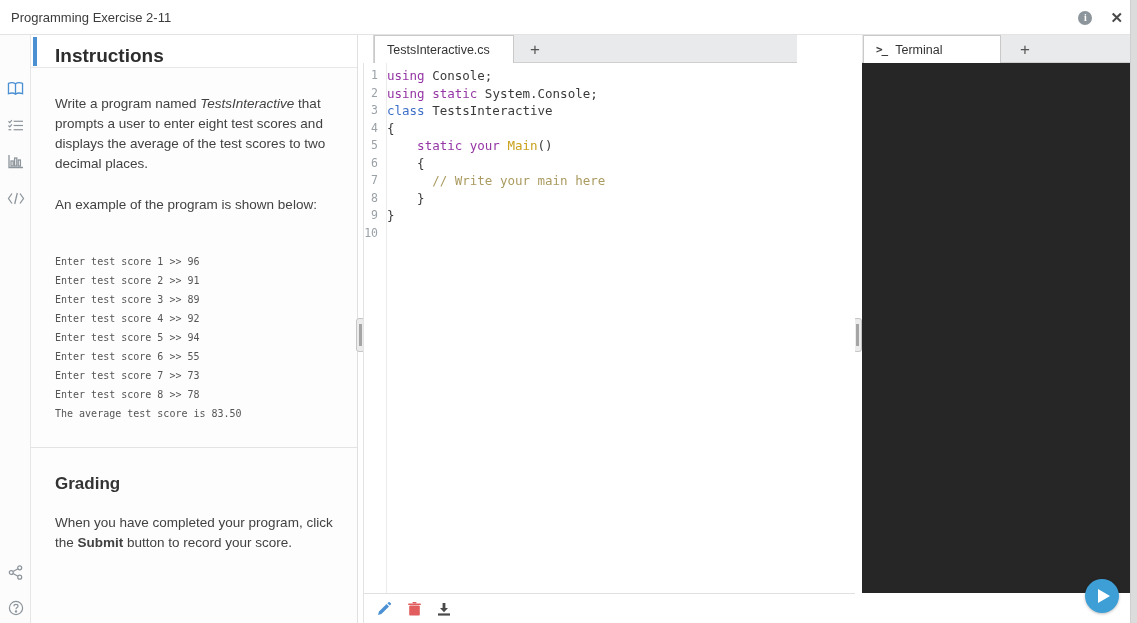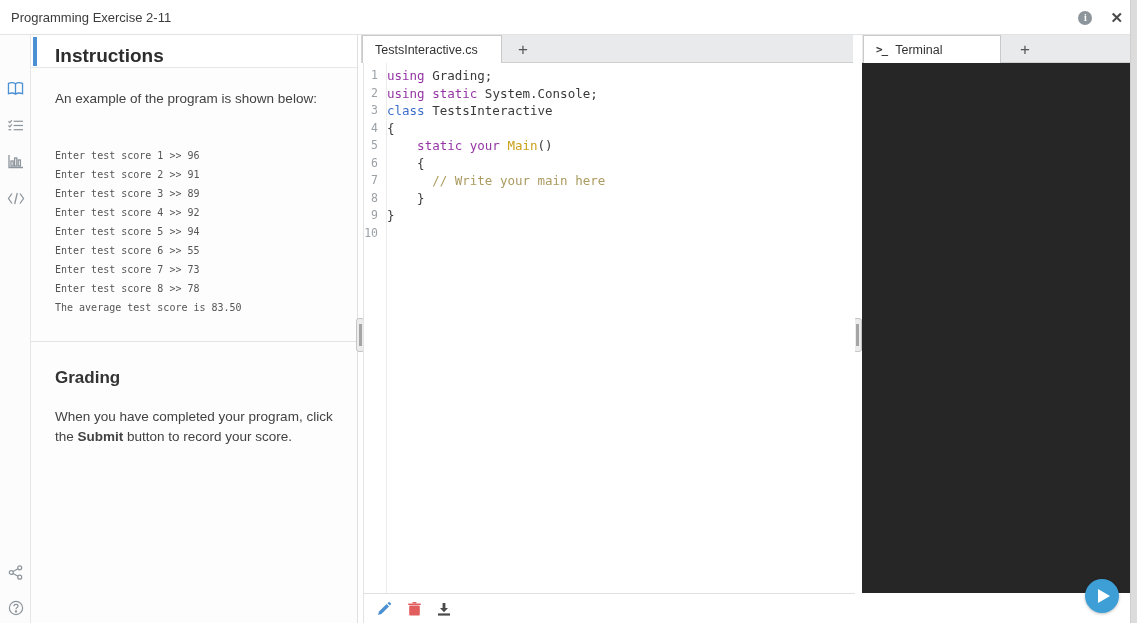--- a/index.html
+++ b/index.html
@@ -40,21 +40,21 @@
   
   .gap-l { position:absolute; left:358px; top:35px; width:5px; height:588px; background:#fff; }
   .gap-r { position:absolute; left:855px; top:35px; width:7px; height:588px; background:#fff; }
   .drag-handle { position:absolute; width:9px; height:34px; background:#ececec; border:1px solid #c6c6c6; border-radius:3px; cursor:col-resize; }
   .drag-handle .bar { position:absolute; left:2px; top:5px; width:3px; height:22px; background:#a5a5a5; }
   .dh-l { left:356px; top:318px; }
   .dh-r { left:853px; top:318px; }
 
   
   .tabbar { position:absolute; top:35px; height:28px; background:#e9eaeb; border-bottom:1px solid #cfcfcf; }
-  .tabbar-editor { left:361px; width:492px; border-left:1px solid #d6d6d6; }
+  .tabbar-editor { left:373px; width:424px; border-left:1px solid #d6d6d6; }
   .tabbar-term { left:862px; width:268px; }
   .tab { position:absolute; top:0; height:28px; background:#fff; border:1px solid #c9c9c9; border-bottom:none; display:flex; align-items:center; padding:0 12px; cursor:pointer; }
   .tab-label { font-size:12.5px; color:#333; }
   .term-glyph { font-family:"DejaVu Sans Mono",monospace; font-size:11px; font-weight:bold; color:#3c3c3c; margin-right:8px; letter-spacing:-1px; }
   .plus-btn { position:absolute; top:4px; font-size:17px; font-weight:400; color:#555; cursor:pointer; line-height:1; padding:2px 6px; }
 
   
   .editor { position:absolute; left:363px; top:63px; width:492px; height:530px; background:#fff; border-left:1px solid #e3e3e3; overflow:hidden; }
   .gutter-line { position:absolute; left:22px; top:0; width:1px; height:530px; background:#ececec; }
   .code-area { position:relative; padding-top:4px; font-family:"DejaVu Sans Mono","Liberation Mono",monospace; font-size:12.5px; line-height:17.5px; }
@@ -140,20 +140,21 @@
     </div>
 
   </div>
 
   <div class="instr">
     <div class="instr-head">
       <div class="instr-accent"></div>
       <h1>Instructions</h1>
     </div>
     <div class="instr-body">
+      <p class="para p1"><span>Write a program named </span><span class="em">TestsInteractive</span><span> that prompts a user to enter eight test scores and displays the average of the test scores to two decimal places.</span></p>
       <p class="para p2">An example of the program is shown below:</p>
       <div class="example"><div>Enter test score 1 &gt;&gt; 96</div><div>Enter test score 2 &gt;&gt; 91</div><div>Enter test score 3 &gt;&gt; 89</div><div>Enter test score 4 &gt;&gt; 92</div><div>Enter test score 5 &gt;&gt; 94</div><div>Enter test score 6 &gt;&gt; 55</div><div>Enter test score 7 &gt;&gt; 73</div><div>Enter test score 8 &gt;&gt; 78</div><div>The average test score is 83.50</div></div>
       <div class="instr-hr"></div>
       <h2 class="grading-head">Grading</h2>
       <p class="para p3"><span>When you have completed your program, click the </span><span class="b">Submit</span><span> button to record your score.</span></p>
     </div>
   </div>
 
   <div class="gap-l"></div>
   <div class="gap-r"></div>
@@ -167,21 +168,21 @@
   <div class="tabbar tabbar-editor">
     <div class="tab" style="left:0; min-width:140px;">
       <span class="tab-label">TestsInteractive.cs</span>
     </div>
     <div class="plus-btn" style="left:150px;">+</div>
   </div>
 
   <div class="editor">
     <div class="gutter-line"></div>
     <div class="code-area">
-        <div class="code-line"><span class="ln">1</span><span class="code-text"><span class="tok-kw">using</span><span class="tok-pl"> Grading;</span></span></div>
+        <div class="code-line"><span class="ln">1</span><span class="code-text"><span class="tok-kw">using</span><span class="tok-pl"> Console;</span></span></div>
         <div class="code-line"><span class="ln">2</span><span class="code-text"><span class="tok-kw">using</span><span class="tok-pl"> </span><span class="tok-kw">static</span><span class="tok-pl"> System.Console;</span></span></div>
         <div class="code-line"><span class="ln">3</span><span class="code-text"><span class="tok-kwb">class</span><span class="tok-pl"> TestsInteractive</span></span></div>
         <div class="code-line"><span class="ln">4</span><span class="code-text"><span class="tok-pl">{</span></span></div>
         <div class="code-line"><span class="ln">5</span><span class="code-text"><span class="tok-pl">    </span><span class="tok-kw">static</span><span class="tok-pl"> </span><span class="tok-kw">your</span><span class="tok-pl"> </span><span class="tok-fn">Main</span><span class="tok-pl">()</span></span></div>
         <div class="code-line"><span class="ln">6</span><span class="code-text"><span class="tok-pl">    {</span></span></div>
         <div class="code-line"><span class="ln">7</span><span class="code-text"><span class="tok-pl">      </span><span class="tok-cm">// Write your main here</span></span></div>
         <div class="code-line"><span class="ln">8</span><span class="code-text"><span class="tok-pl">    }</span></span></div>
         <div class="code-line"><span class="ln">9</span><span class="code-text"><span class="tok-pl">}</span></span></div>
         <div class="code-line"><span class="ln">10</span><span class="code-text"></span></div>
       </div>

